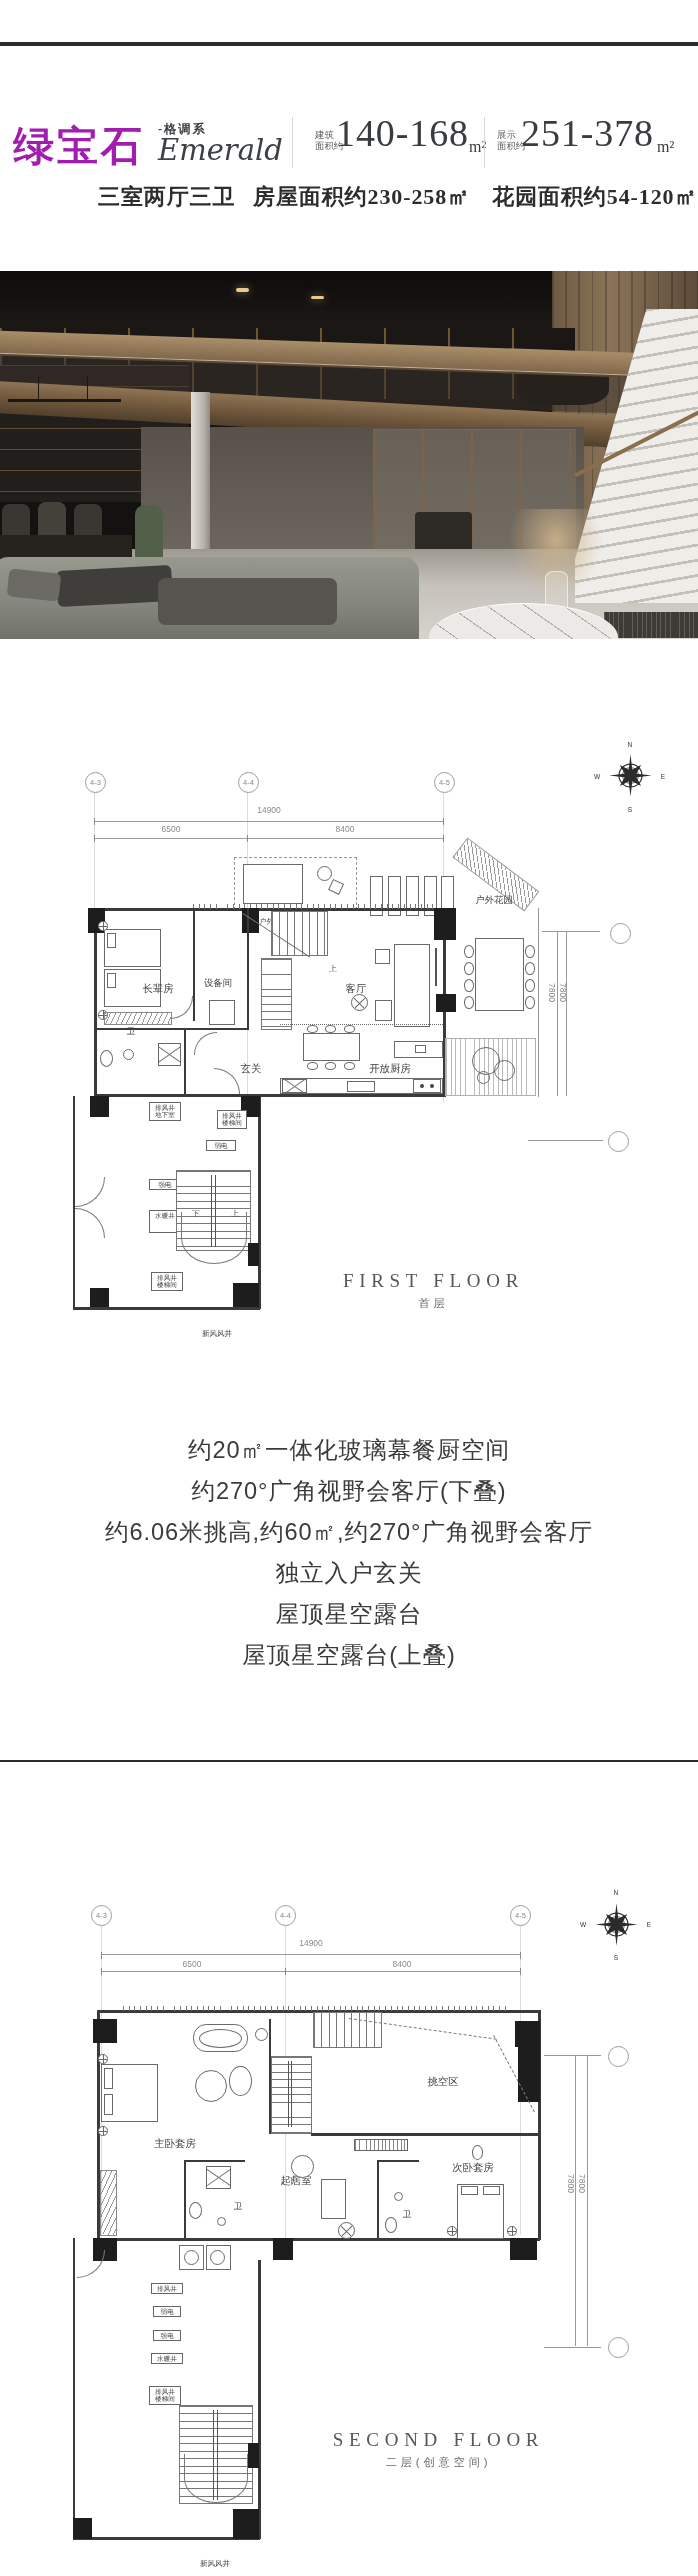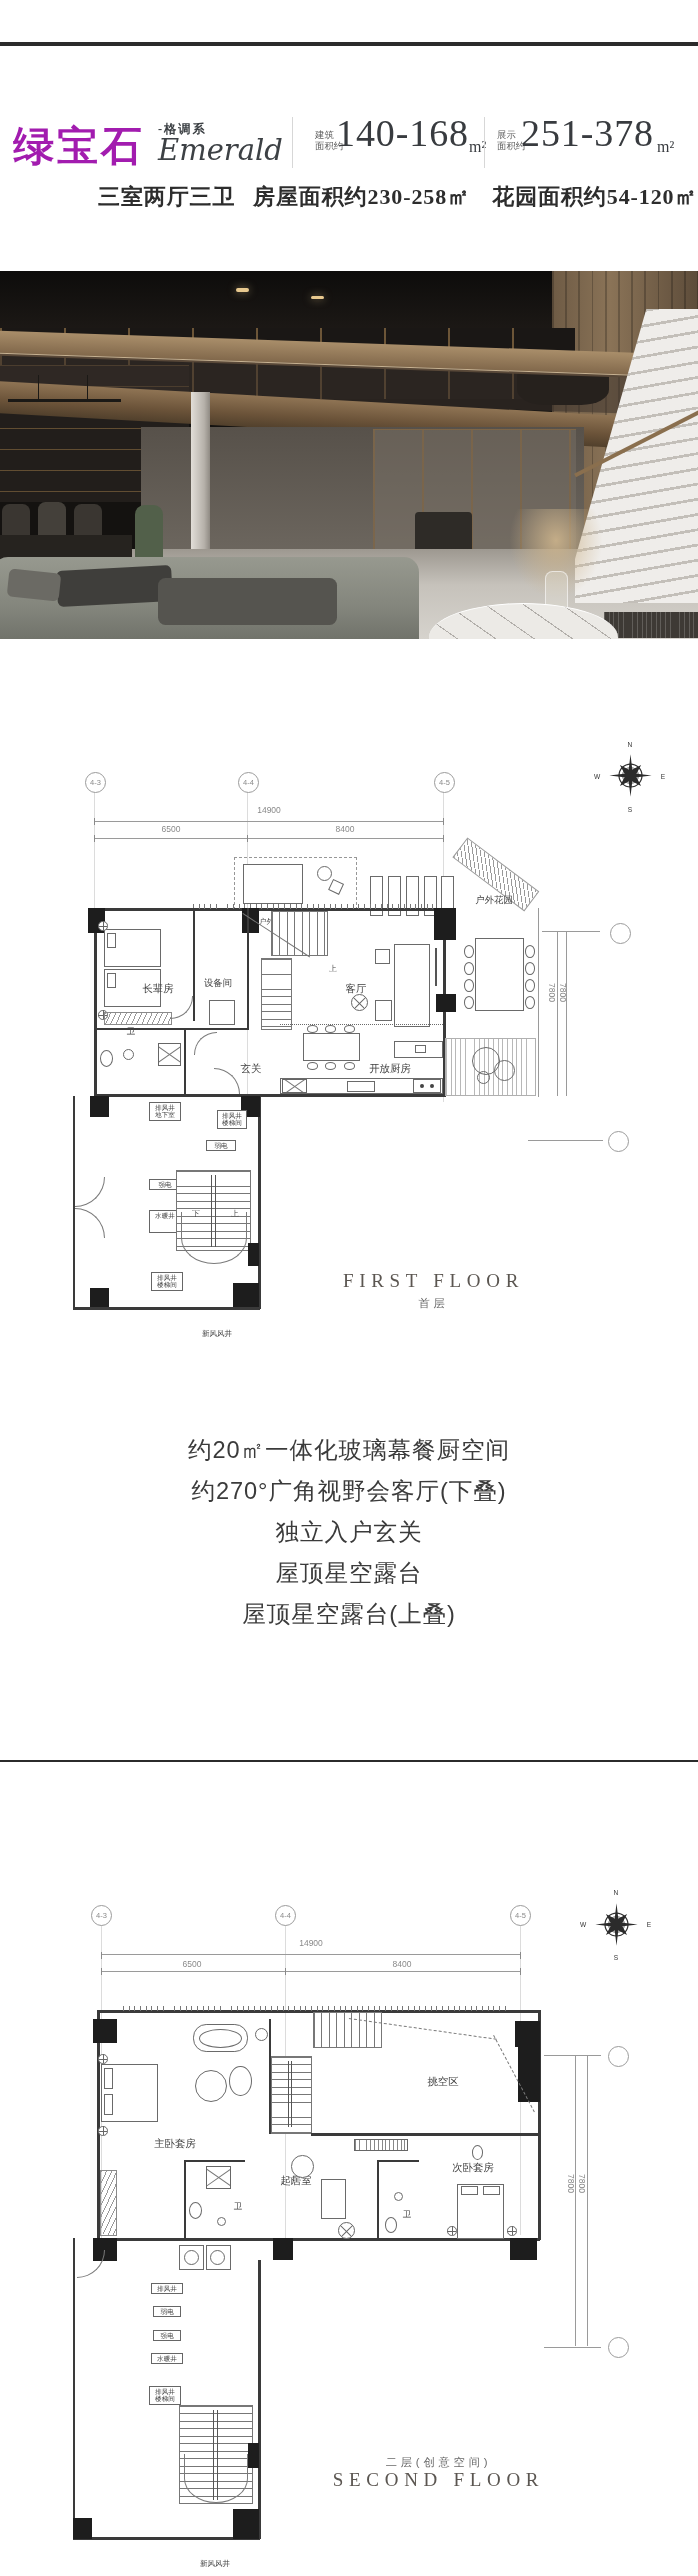--- a/index.html
+++ b/index.html
@@ -319,20 +319,21 @@
     <div class="blk" style="left:233px;top:547px;width:26.4px;height:23.6px;"></div>
     <div class="blk" style="left:248px;top:507px;width:11.3px;height:22.6px;"></div>
 
     <div class="caption-en" style="left:292px;top:534px;width:283px;">FIRST FLOOR</div>
     <div class="caption-cn" style="left:292px;top:560px;width:283px;">首层</div>
   </div>
 
   <div class="features">
     <div class="fline">约20㎡一体化玻璃幕餐厨空间</div>
     <div class="fline">约270°广角视野会客厅(下叠)</div>
+    <div class="fline">约6.06米挑高,约60㎡,约270°广角视野会客厅</div>
     <div class="fline">独立入户玄关</div>
     <div class="fline">屋顶星空露台</div>
     <div class="fline">屋顶星空露台(上叠)</div>
   </div>
 
   <div class="rule" style="top:1760px;height:1.9px;"></div>
 
   <div class="plan" style="top:1877px;height:699px;">
 
     <svg viewBox="0 0 60 60" width="53" height="53" style="left:590px;top:21px;">
@@ -462,18 +463,18 @@
     </div>
     <div class="stairs-h" style="left:179px;top:528px;width:74px;height:99px;"></div>
     <div style="left:213px;top:533px;width:0.9px;height:90px;background:#555;"></div>
     <div style="left:217px;top:533px;width:0.9px;height:90px;background:#555;"></div>
     <div class="uarc" style="left:184px;top:577px;width:64px;height:49px;"></div>
     <span class="plbl s8" style="left:215px;top:649px;">新风风井</span>
     <div class="blk" style="left:73px;top:641px;width:19px;height:21px;"></div>
     <div class="blk" style="left:233px;top:632px;width:26.4px;height:30px;"></div>
     <div class="blk" style="left:248px;top:566px;width:11.3px;height:24.5px;"></div>
 
-    <div class="caption-en" style="left:297px;top:552px;width:283px;margin-top:40px;">SECOND FLOOR</div>
+    <div class="caption-en" style="left:297px;top:552px;width:283px;">SECOND FLOOR</div>
     <div class="caption-cn" style="left:297px;top:578px;width:283px;">二层(创意空间)</div>
   </div>
 
 </div>
 
 
 </body></html>

